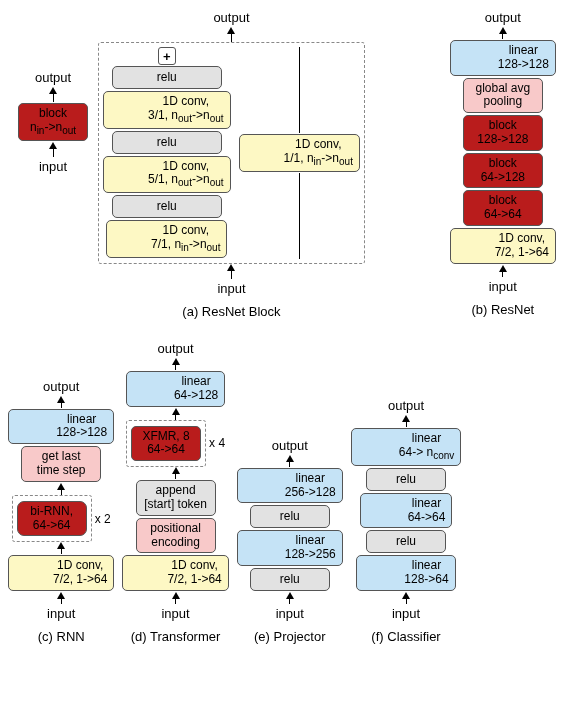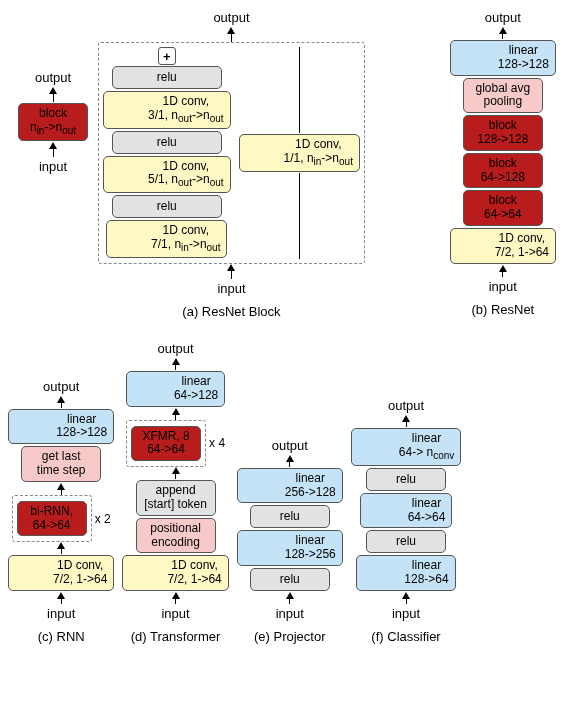--- a/index.html
+++ b/index.html
@@ -194,21 +194,21 @@
         <span>128-&gt;128</span>
       </div>
       <div class="box pink two-line">
         <span>get last</span><br>
         <span>time step</span>
       </div>
       <div class="arrow-up"></div>
       <div class="stem stem-short"></div>
       <div style="display:flex; align-items:center;">
         <div class="dashed">
-          <div class="box green two-line" style="min-width:70px;">
+          <div class="box green two-line" style="min-width:70px;border-radius:7px;">
             <span>bi-RNN,</span><br>
             <span>64-&gt;64</span>
           </div>
         </div>
         <span class="side-note">x 2</span>
       </div>
       <div class="arrow-up"></div>
       <div class="stem stem-short"></div>
       <div class="box yellow two-line">
         <span>1D conv,</span><br>

